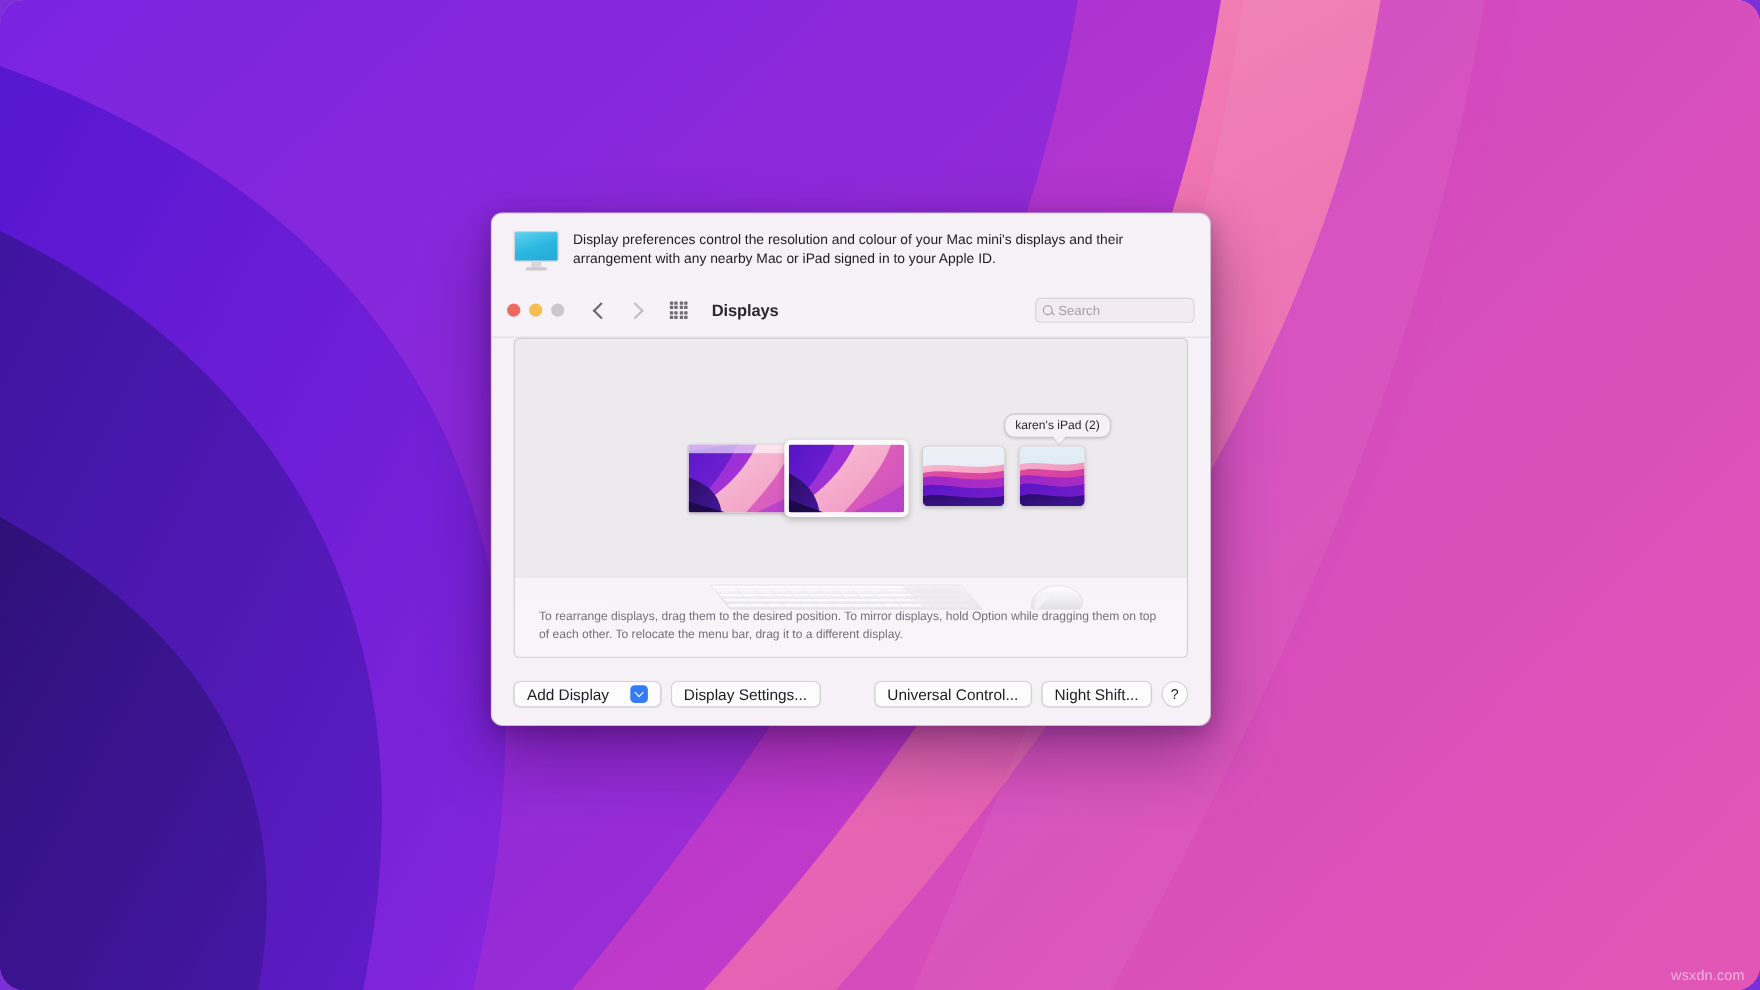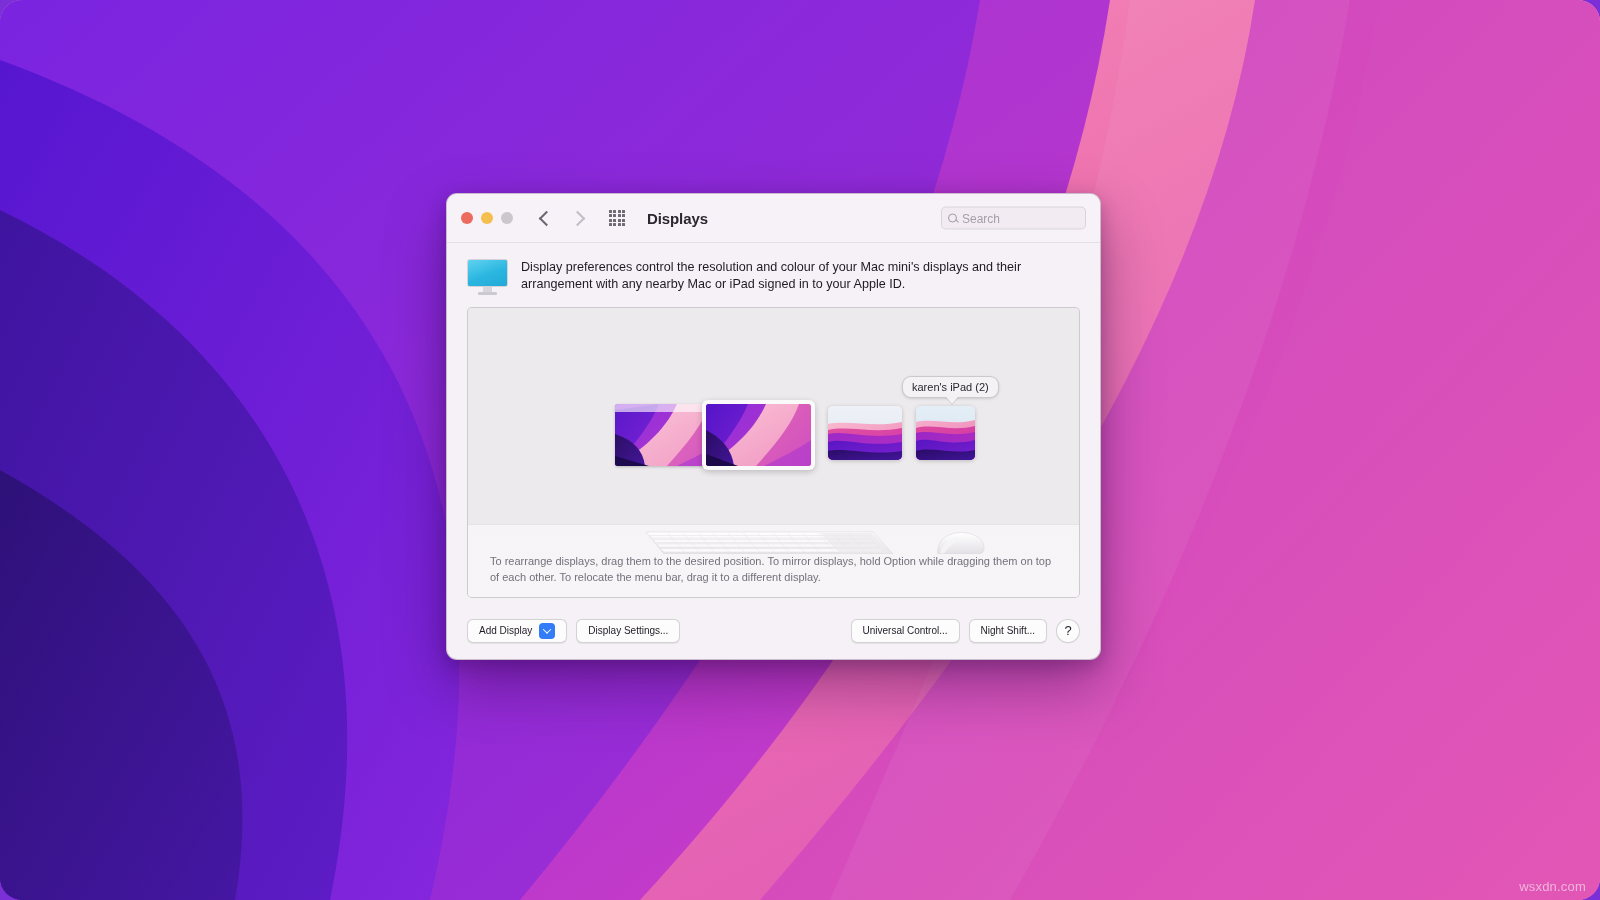--- a/index.html
+++ b/index.html
@@ -117,21 +117,21 @@
   #arrange-panel {
     margin:0 20px;
     height:291px;
     border:.5px solid rgba(0,0,0,.13);
     border-radius:5px;
     background:#eceaec;
     position:relative;
     overflow:hidden;
   }
   #stage {
-    position:absolute; left:0; right:0; top:0; height:216px;
+    position:absolute; left:11px; right:0; top:0; height:216px;
     background:#eceaec;
   }
   #desk-strip {
     position:absolute; left:0; right:0; top:216px; bottom:0;
     background:linear-gradient(180deg,#f6f4f6 0%,#f7f5f7 100%);
     border-top:.5px solid rgba(0,0,0,.07);
   }
 
   
   .mon { position:absolute; border-radius:3px; overflow:visible; }
@@ -198,23 +198,23 @@
     display:flex; align-items:center;
     padding:0 20px;
     gap:9px;
   }
   .btn {
     height:24px;
     background:#fdfcfd;
     border:.5px solid rgba(0,0,0,.16);
     border-radius:6px;
     font-family:"Liberation Sans", sans-serif;
-    font-size:10px; color:#1f1b24;
+    font-size:14px; color:#1f1b24;
     padding:0 11px;
-    display:inline-flex; align-items:center; gap:7px;
+    display:inline-flex; align-items:center; gap:19px;
     box-shadow:0 .5px 1px rgba(0,0,0,.07);
     cursor:default;
     white-space:nowrap;
   }
   .chip-blue {
     width:16px; height:16px; border-radius:4px;
     background:#347cf7;
     display:inline-flex; align-items:center; justify-content:center;
   }
   .chip-blue .v {
@@ -289,20 +289,29 @@
     <path d="M0,60 C330,180 540,430 430,900 L0,900 Z" fill="url(#g5)" opacity=".95"></path>
     <path d="M0,210 C250,330 400,560 330,900 L0,900 Z" fill="url(#g6)" opacity=".9"></path>
     <path d="M0,470 C180,570 270,700 235,900 L0,900 Z" fill="url(#g7)" opacity=".85"></path>
     <path d="M1130,0 C1090,300 980,560 830,900 L1010,900 C1180,600 1300,300 1350,0 Z" fill="#ffffff" opacity=".05"></path>
   </svg>
   <div id="watermark">wsxdn.com</div>
 </div>
 
 <div id="prefs-window">
 
+  <div id="desc-row">
+    <div id="display-icon">
+      <div class="screen"></div>
+      <div class="neck"></div>
+      <div class="foot"></div>
+    </div>
+    <div id="desc-text">Display preferences control the resolution and colour of your Mac mini's displays and their arrangement with any nearby Mac or iPad signed in to your Apple ID.</div>
+  </div>
+
   <div id="titlebar">
     <div class="traffic">
       <span class="tl red"></span>
       <span class="tl amber"></span>
       <span class="tl grey"></span>
     </div>
 
     <div class="navbtns">
       <span>
           <i class="chev left"></i>
@@ -330,29 +339,20 @@
         <i></i>
         <i></i>
     </div>
 
     <div id="win-title">Displays</div>
 
     <div id="search-box">
       <span class="mag"></span>
       <input id="search-input" type="text" placeholder="Search" style="">
     </div>
-  </div>
-
-  <div id="desc-row">
-    <div id="display-icon">
-      <div class="screen"></div>
-      <div class="neck"></div>
-      <div class="foot"></div>
-    </div>
-    <div id="desc-text">Display preferences control the resolution and colour of your Mac mini's displays and their arrangement with any nearby Mac or iPad signed in to your Apple ID.</div>
   </div>
 
   <div id="arrange-panel">
     <div id="stage">
 
       <div class="mon" id="mon-1">
         <div class="glass">
           <svg class="wp" viewBox="0 0 107 62" preserveAspectRatio="none">
             <defs>
               <linearGradient id="m1a" x1="0" y1="0" x2="1" y2="1">

